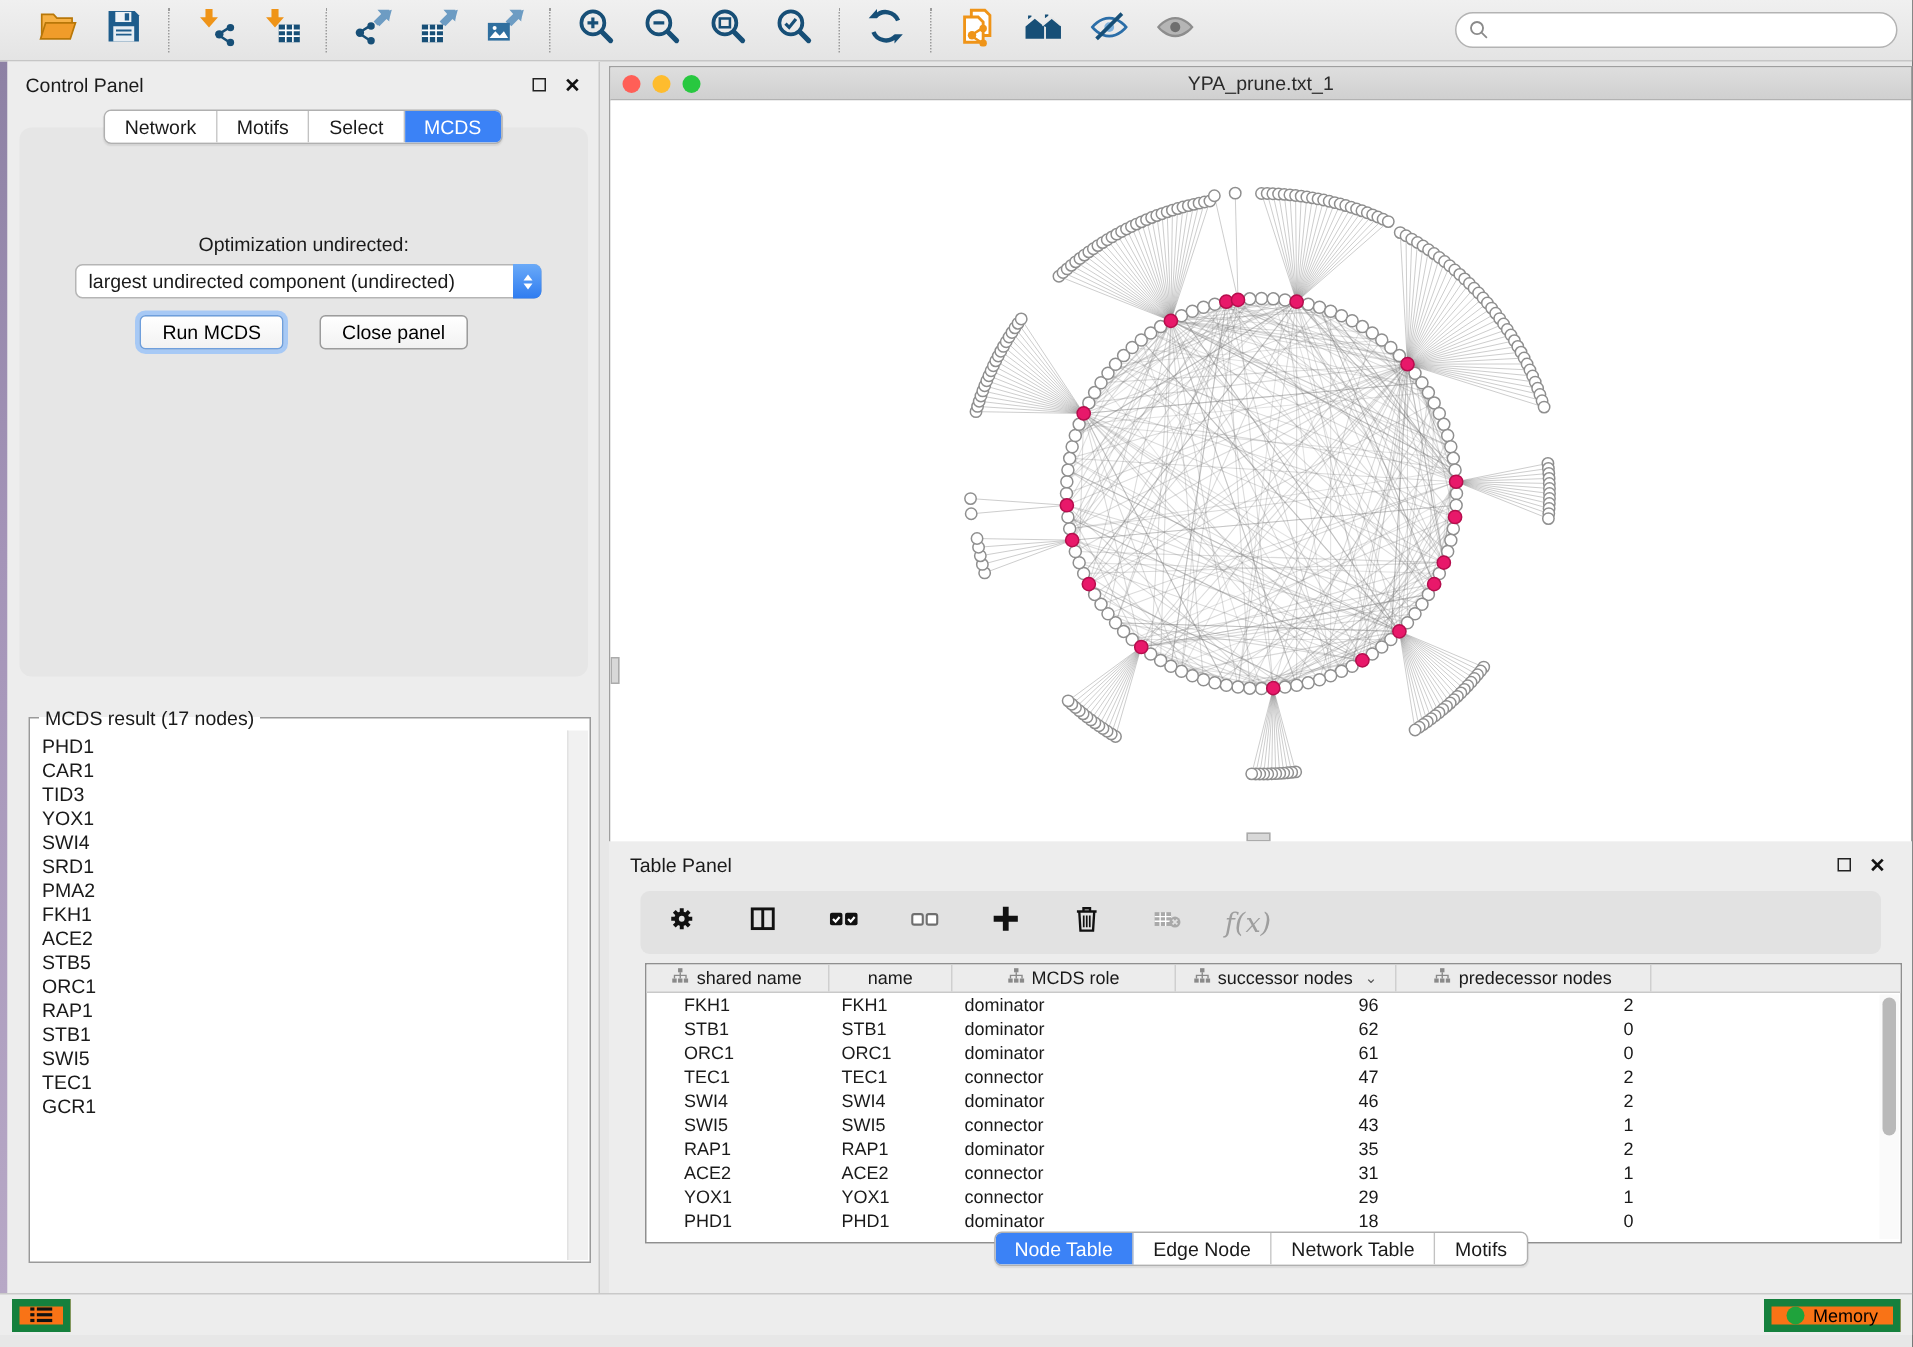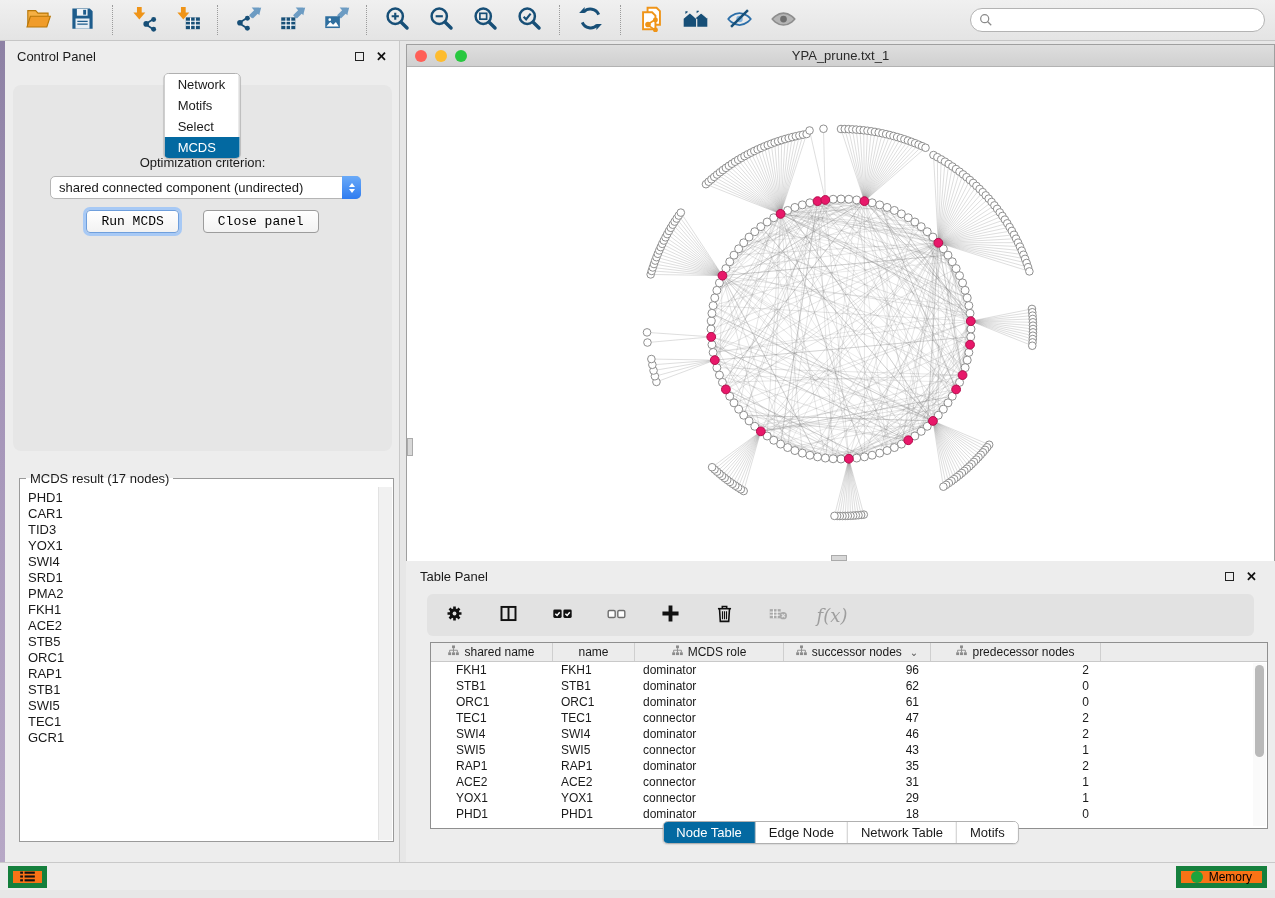--- a/index.html
+++ b/index.html
@@ -27,38 +27,38 @@
   .cpanel{position:absolute;left:5px;top:41px;width:395px;height:821px;background:#ededed;
           border-right:1px solid #c9c9c9;}
   .panel-head{position:relative;height:30px;display:flex;align-items:center;padding:0 12px;font-size:13px;}
   .panel-head .ctrls{margin-left:auto;display:flex;align-items:center;gap:12px;}
   .float-box{display:inline-block;width:9px;height:9px;border:1.6px solid #222;}
   .close-x{font-size:13px;font-weight:bold;color:#111;line-height:1;}
   .seg{display:flex;border:1px solid #b0b0b0;border-radius:5px;overflow:hidden;background:#fff;
        box-shadow:0 1px 1px rgba(0,0,0,.08);}
   .seg .tab{padding:3px 13px;font-size:13px;background:#fff;border-right:1px solid #c2c2c2;cursor:default;white-space:nowrap;}
   .seg .tab:last-child{border-right:none;}
-  .seg .tab.active{background:#0369a1;color:#fff;}
-  .cp-tabs{position:absolute;left:50%;transform:translateX(-50%);top:32px;z-index:2;flex-direction:column;}
+  .seg .tab.active{background:#3b82f6;color:#fff;}
+  .cp-tabs{position:absolute;left:50%;transform:translateX(-50%);top:32px;z-index:2;}
   .cp-inner{position:absolute;left:8px;top:44px;width:379px;height:366px;background:#e6e6e6;
             border-radius:8px;}
   .crit-label{position:absolute;left:0;width:100%;top:70px;text-align:center;font-size:13px;}
   .dropdown{position:absolute;left:37px;top:91px;width:311px;height:23px;background:#fff;
             border:1px solid #b5b5b5;border-radius:5px;display:flex;align-items:center;font-size:13px;}
   .dropdown .val{flex:1;padding:0 8px;white-space:nowrap;overflow:hidden;}
   .dropdown .stepper{width:19px;height:23px;margin:-1px -1px -1px 0;border-radius:0 5px 5px 0;
             background:linear-gradient(#6aaaf8,#2f7cf0);display:flex;flex-direction:column;
             align-items:center;justify-content:center;gap:2px;}
   .dropdown .stepper i{display:block;width:0;height:0;border-left:3.5px solid transparent;border-right:3.5px solid transparent;}
   .dropdown .stepper i.up{border-bottom:4px solid #fff;}
   .dropdown .stepper i.dn{border-top:4px solid #fff;}
   .btn{background:linear-gradient(#fff,#f2f2f2);border:1px solid #9c9c9c;border-radius:4px;
        font-size:13px;padding:3px 14px;font-family:inherit;}
   .btn.focus{box-shadow:0 0 0 3px #a7c9f5;border-color:#6f9fdc;}
-  .cp-buttons{position:absolute;top:125px;left:0;width:100%;display:flex;justify-content:center;gap:24px;font-family:Liberation Mono, monospace;}
+  .cp-buttons{position:absolute;top:125px;left:0;width:100%;display:flex;justify-content:center;gap:24px;}
   .result-box{position:absolute;left:10px;top:426px;width:375px;height:371px;background:#fff;
               border:1px solid #9a9a9a;margin:4px;padding:0;}
   .result-box legend{font-size:13px;padding:0 4px;margin-left:6px;background:transparent;}
   .result-list{position:absolute;left:2px;top:2px;right:16px;bottom:2px;overflow:hidden;
                font-size:13px;line-height:16px;padding:2px 0 0 6px;}
   .result-scroll{position:absolute;right:1px;top:1px;bottom:1px;width:14px;background:#f1f1f1;border-left:1px solid #e2e2e2;}
   
   .netwin{position:absolute;left:406px;top:44px;width:869px;height:517px;background:#fff;
           border:1px solid #9f9f9f;border-bottom:none;}
   .net-title{position:relative;height:22px;background:linear-gradient(#dedede,#d0d0d0);
@@ -286,23 +286,23 @@
         <span class="close-x">✕</span>
       </span>
     </div>
     <div class="seg cp-tabs" id="cp-tabs">
         <div class="tab">Network</div>
         <div class="tab">Motifs</div>
         <div class="tab">Select</div>
         <div class="tab active">MCDS</div>
       </div>
     <div class="cp-inner">
-      <div class="crit-label">Optimization criterion:</div>
+      <div class="crit-label">Optimization undirected:</div>
       <div class="dropdown">
-        <span class="val">shared connected component (undirected)</span>
+        <span class="val">largest undirected component (undirected)</span>
         <span class="stepper">
             <i class="up"></i>
             <i class="dn"></i>
           </span>
       </div>
       <div class="cp-buttons">
         <button class="btn focus">Run MCDS</button>
         <button class="btn">Close panel</button>
       </div>
     </div>

